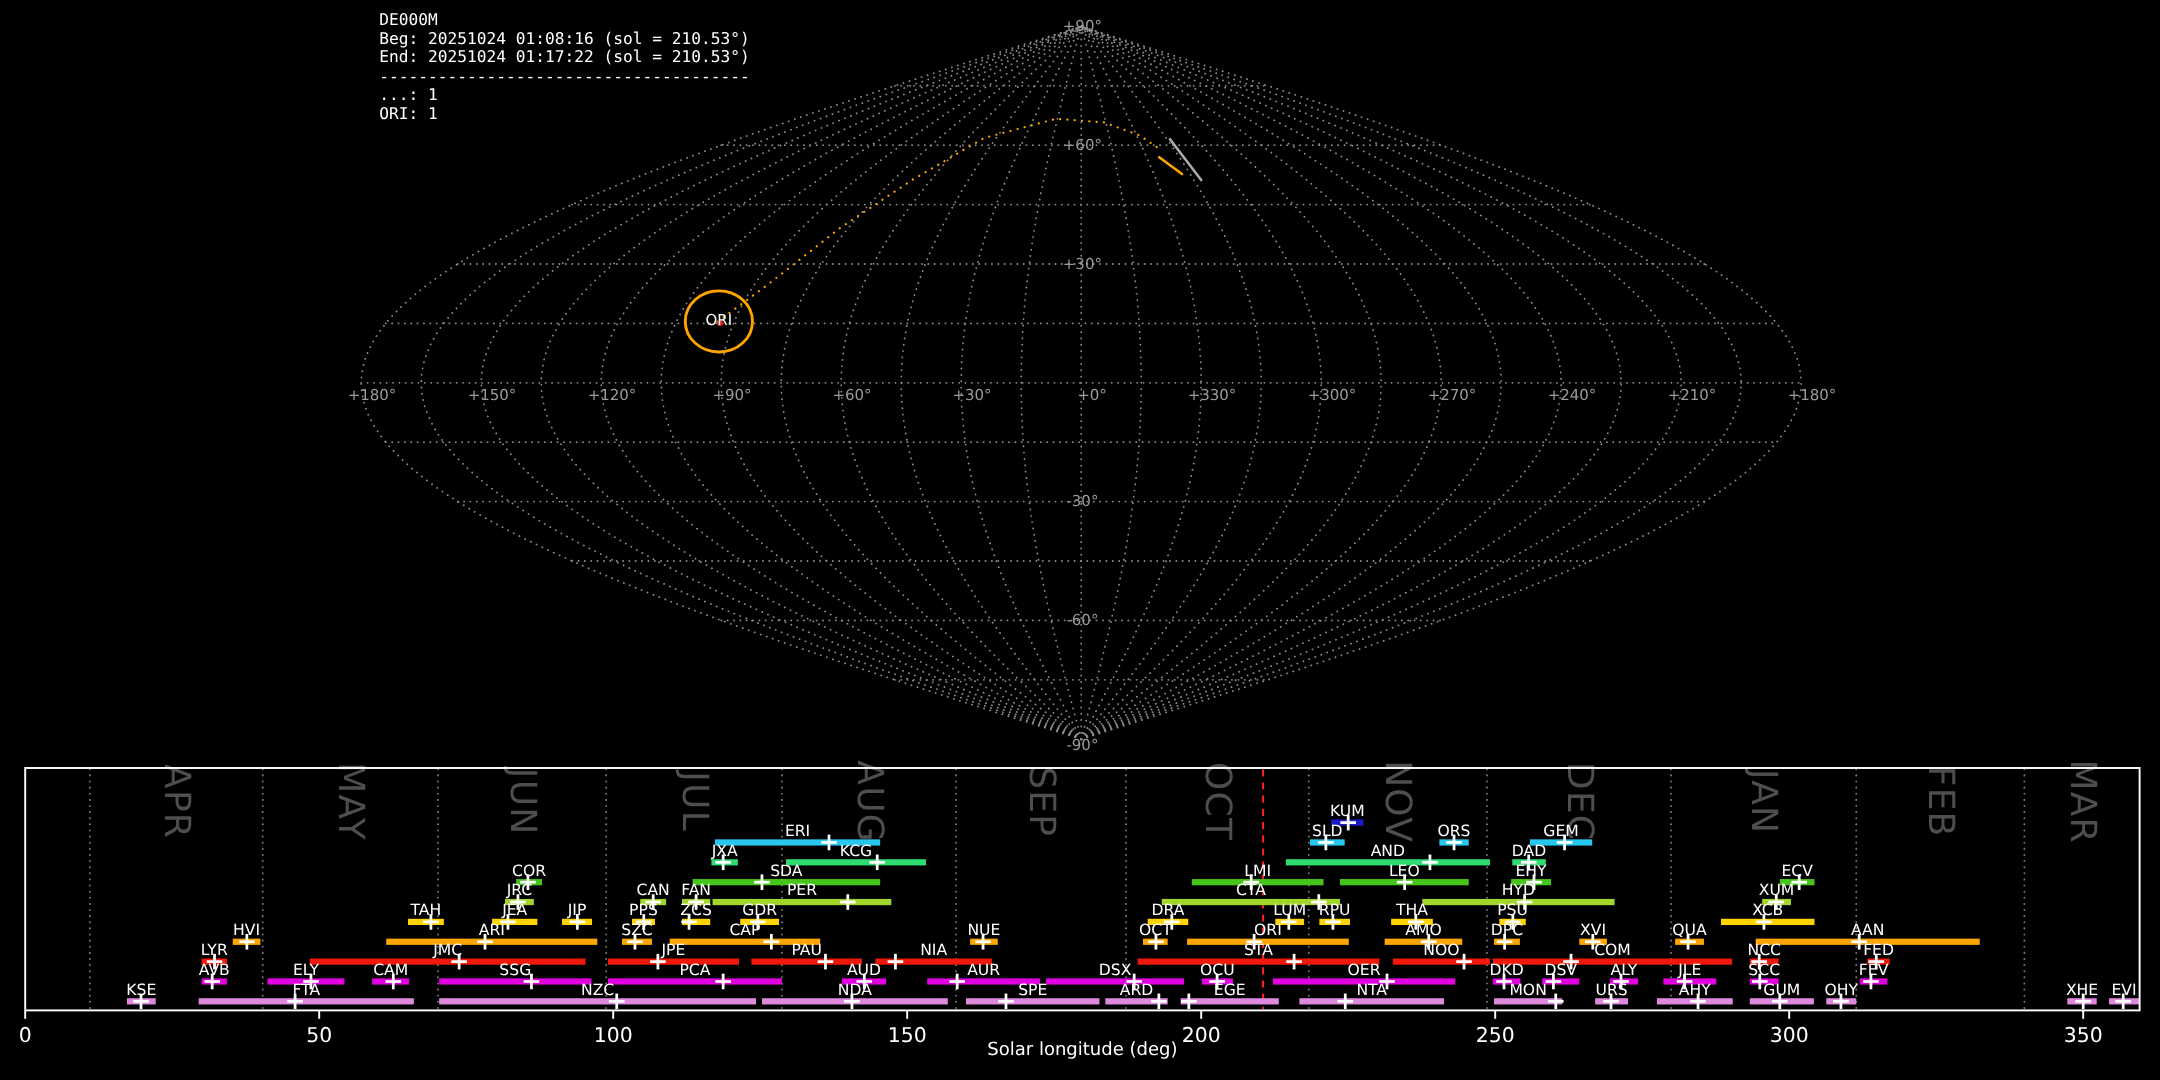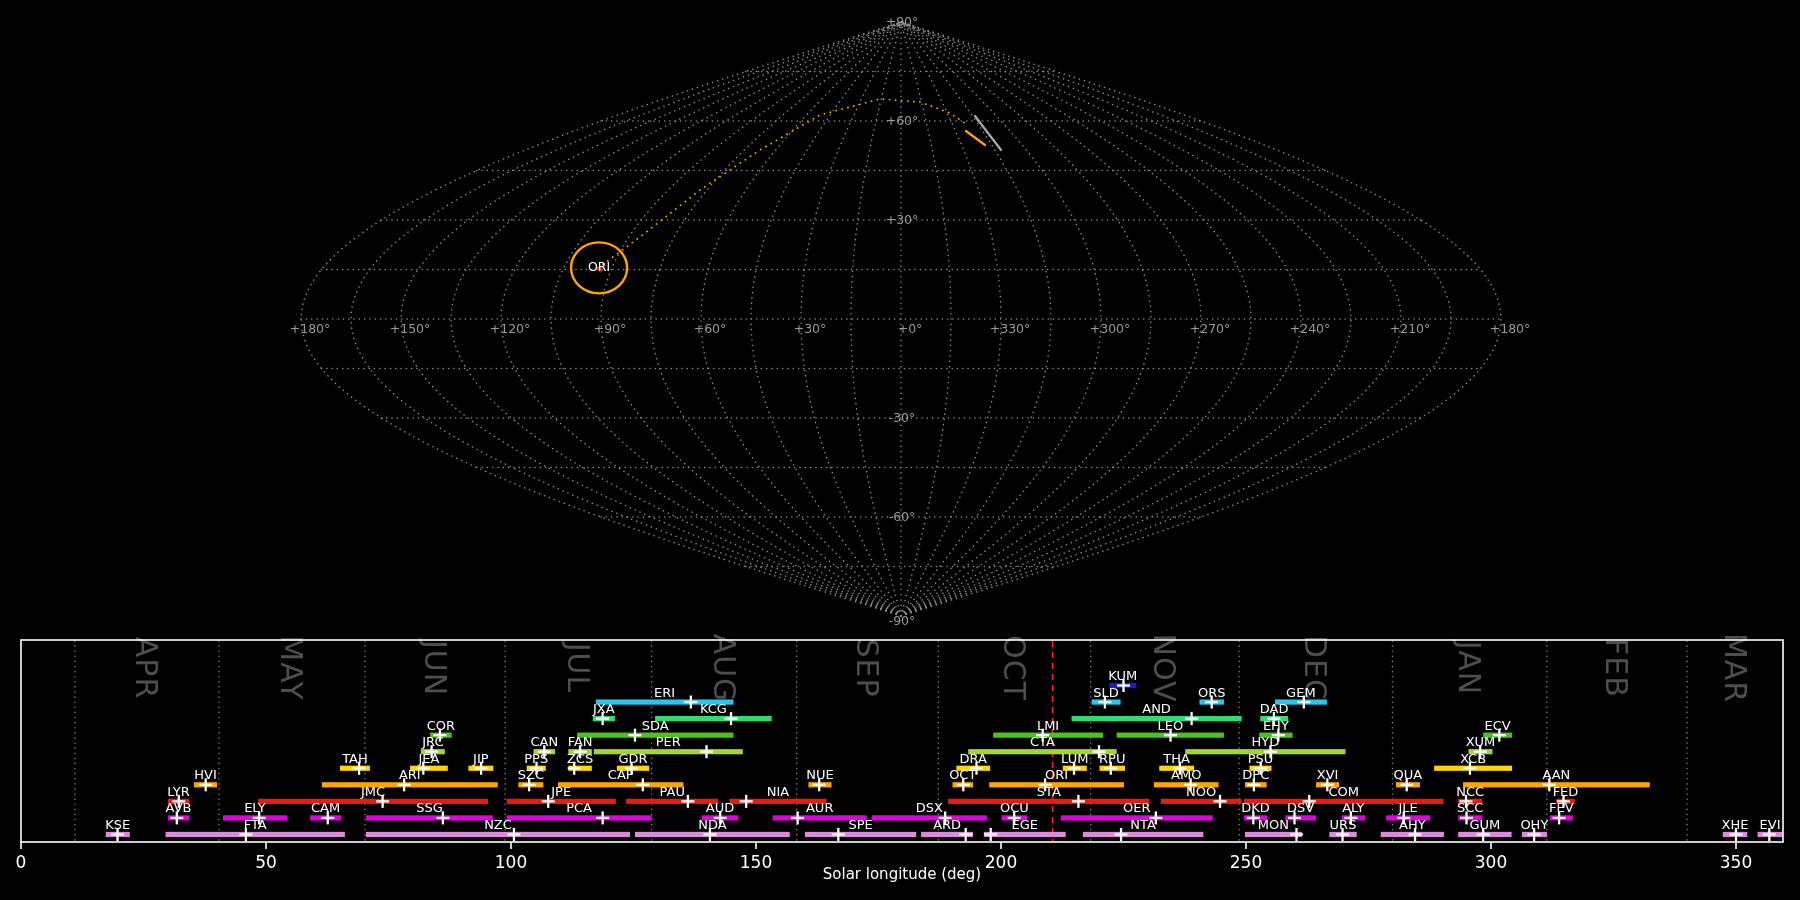--- a/index.html
+++ b/index.html
@@ -6,20 +6,26 @@
   .stage{position:relative;width:1800px;height:900px;background:#000;overflow:hidden;
          font-family:"DejaVu Sans",sans-serif;}
   #header-block{position:absolute;left:316px;top:10px;margin:0;color:#fff;
     font-family:"DejaVu Sans Mono",monospace;font-size:13.5px;line-height:15.6px;}
   svg text{font-family:"DejaVu Sans",sans-serif;}
 </style>
 </head>
 <body>
 
 <div class="stage">
+  <pre id="header-block">DE000M
+Beg: 20251024 01:08:16 (sol = 210.53°)
+End: 20251024 01:17:22 (sol = 210.53°)
+--------------------------------------
+...: 1
+ORI: 1</pre>
   <svg id="plot" width="1800" height="900" viewBox="0 0 1800 900">
     <g id="sky">
         <line x1="745.7085729384876" y1="566.5" x2="1056.2914270615124" y2="566.5" stroke="#8c8c8c" stroke-width="1.5" fill="none" stroke-dasharray="0.1 5.2" stroke-linecap="round"></line>
         <line x1="601" y1="517" x2="1201" y2="517" stroke="#8c8c8c" stroke-width="1.5" fill="none" stroke-dasharray="0.1 5.2" stroke-linecap="round"></line>
         <line x1="476.73593128807147" y1="467.5" x2="1325.2640687119285" y2="467.5" stroke="#8c8c8c" stroke-width="1.5" fill="none" stroke-dasharray="0.1 5.2" stroke-linecap="round"></line>
         <line x1="381.3847577293368" y1="418" x2="1420.6152422706632" y2="418" stroke="#8c8c8c" stroke-width="1.5" fill="none" stroke-dasharray="0.1 5.2" stroke-linecap="round"></line>
         <line x1="321.44450422655905" y1="368.5" x2="1480.555495773441" y2="368.5" stroke="#8c8c8c" stroke-width="1.5" fill="none" stroke-dasharray="0.1 5.2" stroke-linecap="round"></line>
         <line x1="301" y1="319" x2="1501" y2="319" stroke="#8c8c8c" stroke-width="1.5" fill="none" stroke-dasharray="0.1 5.2" stroke-linecap="round"></line>
         <line x1="321.44450422655905" y1="269.5" x2="1480.555495773441" y2="269.5" stroke="#8c8c8c" stroke-width="1.5" fill="none" stroke-dasharray="0.1 5.2" stroke-linecap="round"></line>
         <line x1="381.3847577293368" y1="220" x2="1420.6152422706632" y2="220" stroke="#8c8c8c" stroke-width="1.5" fill="none" stroke-dasharray="0.1 5.2" stroke-linecap="round"></line>

